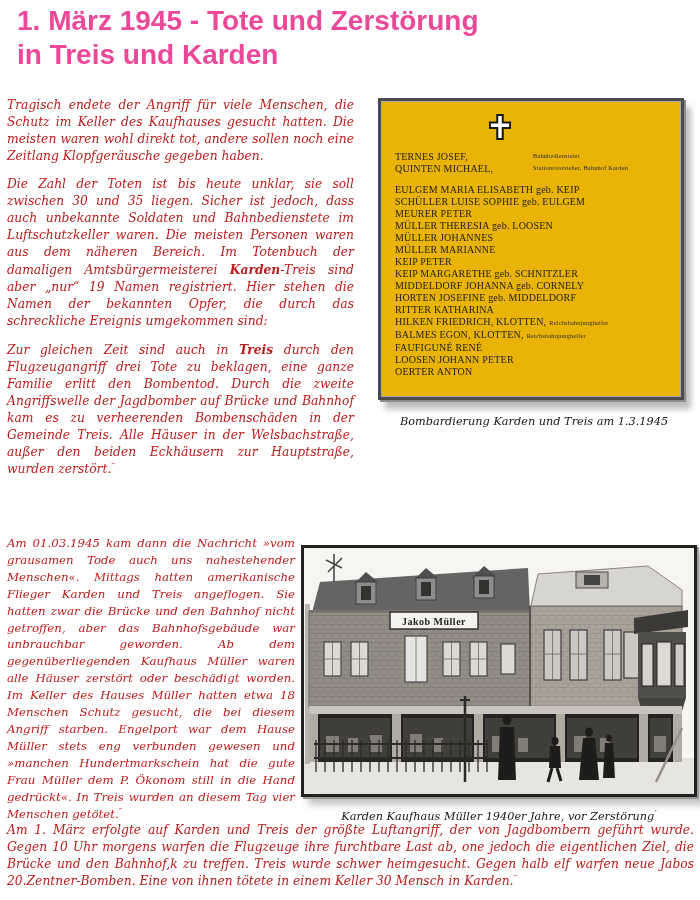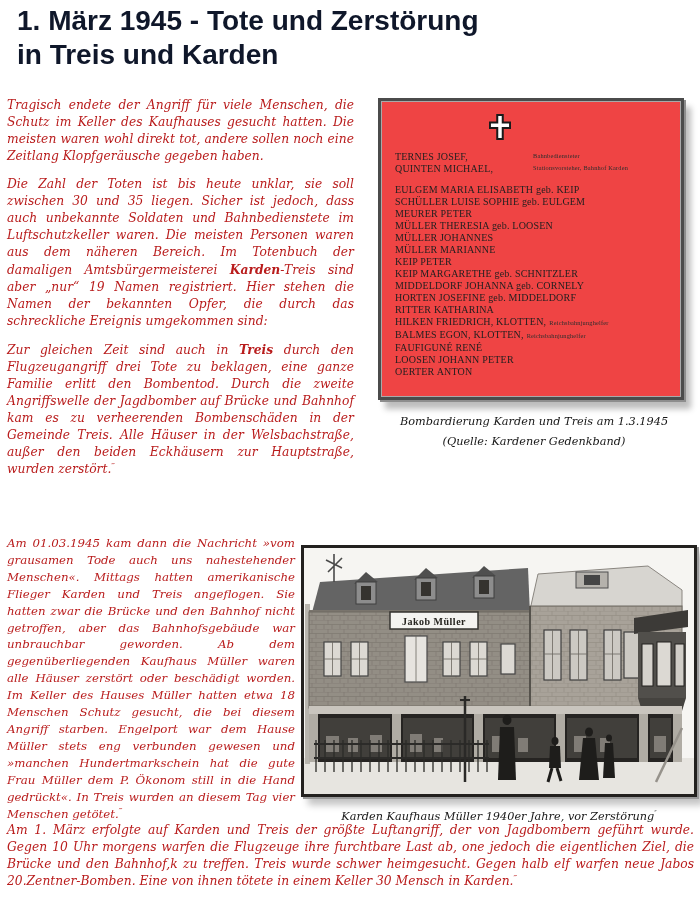--- a/index.html
+++ b/index.html
@@ -11,21 +11,21 @@
 
   .body-par { font-family:"DejaVu Serif", serif; font-style:italic; font-size:12.3px;
               line-height:17px; text-align:justify; margin:0 0 11px 0; color:#b91c1c; }
   .body-par sup { font-size:7px; line-height:0; }
   .b { font-weight:bold; }
 
   .sec1-text { position:absolute; left:7px; top:97px; width:347px; }
 
   .plaque-fig { position:absolute; left:378px; top:98px; width:312px; margin:0; }
   .plaque { position:relative; box-sizing:border-box; height:302px; width:306px;
-            background:#ef4444; border:3px solid #4b4b4b; padding:10px 8px 12px 14px;
+            background:#eab308; border:3px solid #4b4b4b; padding:10px 8px 12px 14px;
             box-shadow:2px 2px 0 #8d8d8d, 7px 9px 6px #bdbdbd, inset 0 0 0 1px #a9a9a9; }
   .cross { display:block; width:22px; height:28px; margin:2px 0 10px 94px; }
   .names { font-family:"Liberation Serif", serif; font-size:10px; line-height:11px;
            letter-spacing:0.2px; color:#1f1f1f; }
   .name-row { position:relative; margin-bottom:1px; display:flex; align-items:baseline; }
   .vname { white-space:nowrap; }
   .inote { font-size:6.3px; margin-left:3px; color:#2e2e2e; white-space:nowrap; }
   .snote { position:absolute; left:138px; top:1px; width:130px; font-size:6.3px;
            line-height:7.5px; color:#2e2e2e; }
   .names > div:nth-of-type(2) { margin-bottom:10px; }
@@ -45,21 +45,21 @@
   .photo svg { display:block; }
   .photo-fig figcaption { margin-top:12px; }
 
   .footer-par { position:absolute; left:7px; top:822px; width:687px; margin:0; }
 </style>
 </head>
 <body>
 
 <div class="page">
 
-  <div class="title" style="color: #0f172a;">
+  <div class="title" style="color: #ec4899;">
     <div>1. März 1945 - Tote und Zerstörung</div>
     <div>in Treis und Karden</div>
   </div>
 
   <div class="sec1-text">
     <p class="body-par"><span>Tragisch endete der Angriff für viele Menschen, die Schutz im Keller des Kaufhauses gesucht hatten. Die meisten waren wohl direkt tot, andere sollen noch eine Zeitlang Klopfgeräusche gegeben haben.</span></p>
     <p class="body-par"><span>Die Zahl der Toten ist bis heute unklar, sie soll zwischen 30 und 35 liegen. Sicher ist jedoch, dass auch unbekannte Soldaten und Bahnbedienstete im Luftschutzkeller waren. Die meisten Personen waren aus dem näheren Bereich. Im Totenbuch der damaligen Amtsbürgermeisterei </span><span class="b">Karden</span><span>-Treis sind aber „nur“ 19 Namen registriert. Hier stehen die Namen der bekannten Opfer, die durch das schreckliche Ereignis umgekommen sind:</span></p>
     <p class="body-par"><span>Zur gleichen Zeit sind auch in </span><span class="b">Treis</span><span> durch den Flugzeugangriff drei Tote zu beklagen, eine ganze Familie erlitt den Bombentod. Durch die zweite Angriffswelle der Jagdbomber auf Brücke und Bahnhof kam es zu verheerenden Bombenschäden in der Gemeinde Treis. Alle Häuser in der Welsbachstraße, außer den beiden Eckhäusern zur Hauptstraße, wurden zerstört.</span><sup>‴</sup></p>
   </div>
 
@@ -161,21 +161,20 @@
 
           <div class="name-row">
             <span class="vname">OERTER ANTON</span>
 
           </div>
 
         </div>
     </div>
     <figcaption>
       <div class="cap">Bombardierung Karden und Treis am 1.3.1945</div>
-      <div class="cap">(Quelle: Kardener Gedenkband)</div>
     </figcaption>
   </figure>
 
   <div class="sec2-text">
     <p class="body-par"><span>Am 01.03.1945 kam dann die Nachricht »vom grausamen Tode auch uns nahestehender Menschen«. Mittags hatten amerikanische Flieger Karden und Treis angeflogen. Sie hatten zwar die Brücke und den Bahnhof nicht getroffen, aber das Bahnhofsgebäude war unbrauchbar geworden. Ab dem gegenüberliegenden Kaufhaus Müller waren alle Häuser zerstört oder beschädigt worden. Im Keller des Hauses Müller hatten etwa 18 Menschen Schutz gesucht, die bei diesem Angriff starben. Engelport war dem Hause Müller stets eng verbunden gewesen und »manchen Hundertmarkschein hat die gute Frau Müller dem P. Ökonom still in die Hand gedrückt«. In Treis wurden an diesem Tag vier Menschen getötet.</span><sup>‴</sup></p>
   </div>
 
   <figure class="photo-fig">
     <div class="photo">
       <svg viewBox="0 0 390 246" width="390" height="246">

